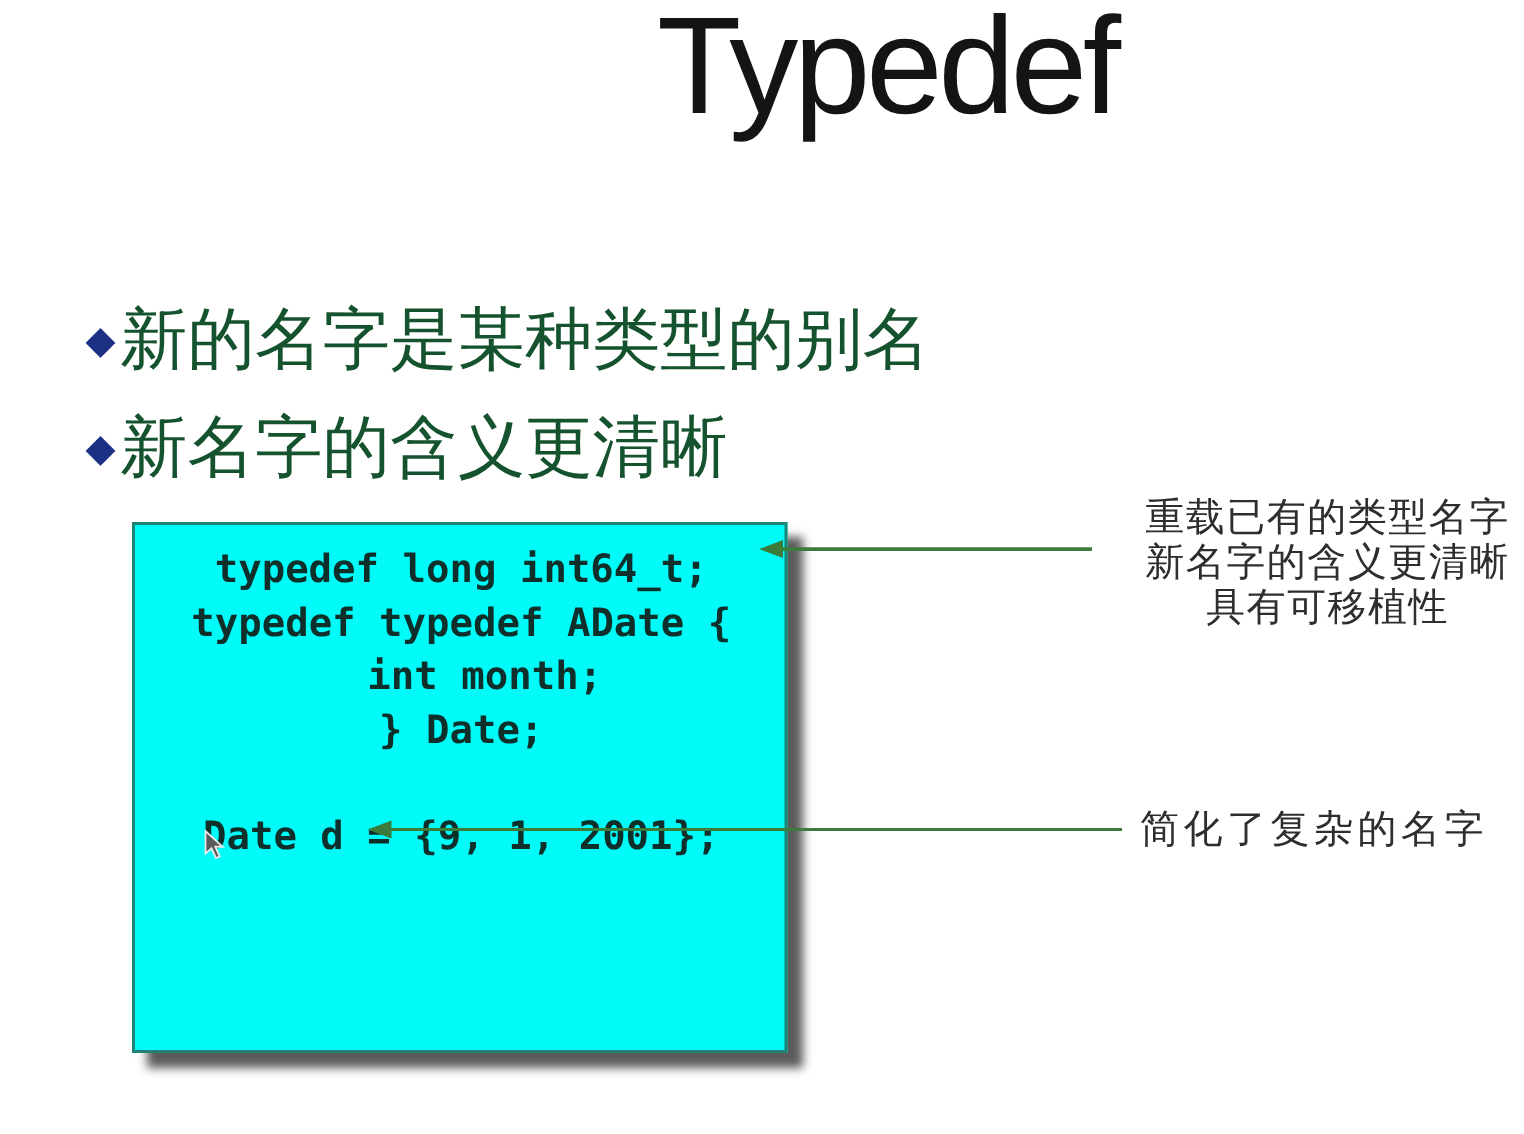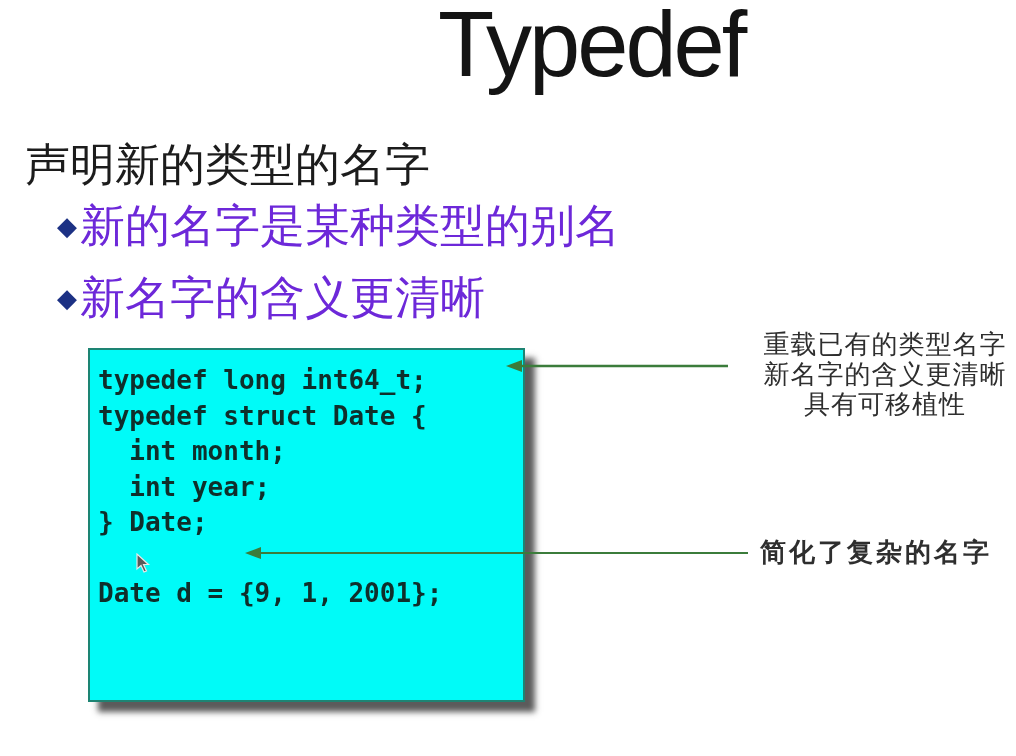--- a/index.html
+++ b/index.html
@@ -44,99 +44,97 @@
   .bullet-item.b2 { top: 270px; }
   .bullet-glyph {
     font-size: 26px;
     color: #1c3184;
     margin-right: 3px;
     line-height: 1;
   }
   .bullet-text {
     font-size: 45px;
     line-height: 56px;
-    color: #6d28d9;
+    color: #14532d;
   }
 
   .code-box {
     position: absolute;
     left: 88px; top: 348px;
     width: 437px; height: 354px;
     box-sizing: border-box;
     background: #00fbf8;
     border: 2px solid #1d8473;
     box-shadow: 10px 10px 6px rgba(62, 62, 62, 0.85);
     padding: 13px 6px 0 8px;
   }
   .code-line {
     font-family: "DejaVu Sans Mono", "Liberation Mono", monospace;
     font-weight: bold;
     font-size: 26px;
     line-height: 35.5px;
     height: 35.5px;
     color: #0f2f2b;
     white-space: pre;
+    text-align: center;
   }
 
   .annotation-1 {
     position: absolute;
     left: 742px; top: 329px;
     width: 286px;
     text-align: center;
     font-size: 26px;
     line-height: 30px;
     letter-spacing: 1px;
     color: #2e2e2e;
   }
   .annotation-2 {
     position: absolute;
     left: 760px; top: 537px;
     font-size: 26px;
     line-height: 30px;
     letter-spacing: 3px;
     color: #2e2e2e;
     white-space: nowrap;
-    font-weight: bold;
   }
 
   .arrow-layer {
     position: absolute; inset: 0;
     pointer-events: none;
   }
 
   .cursor {
     position: absolute;
     left: 136px; top: 553px;
     pointer-events: none;
   }
 </style>
 </head>
 <body>
 
 <div class="slide">
 
   <div class="title">Typedef</div>
 
-  <div class="heading">声明新的类型的名字</div>
 
   <div class="bullet-item b1">
     <span class="bullet-glyph">◆</span>
     <span class="bullet-text">新的名字是某种类型的别名</span>
   </div>
 
   <div class="bullet-item b2">
     <span class="bullet-glyph">◆</span>
     <span class="bullet-text">新名字的含义更清晰</span>
   </div>
 
   <div class="code-box">
     <div class="code-line">typedef long int64_t;</div>
-    <div class="code-line">typedef struct Date {</div>
+    <div class="code-line">typedef typedef ADate {</div>
     <div class="code-line">  int month;</div>
-    <div class="code-line">  int year;</div>
     <div class="code-line">} Date;</div>
     <div class="code-line"></div>
     <div class="code-line">Date d = {9, 1, 2001};</div>
   </div>
 
   <div class="annotation-1">
     <div>重载已有的类型名字</div>
     <div>新名字的含义更清晰</div>
     <div>具有可移植性</div>
   </div>

